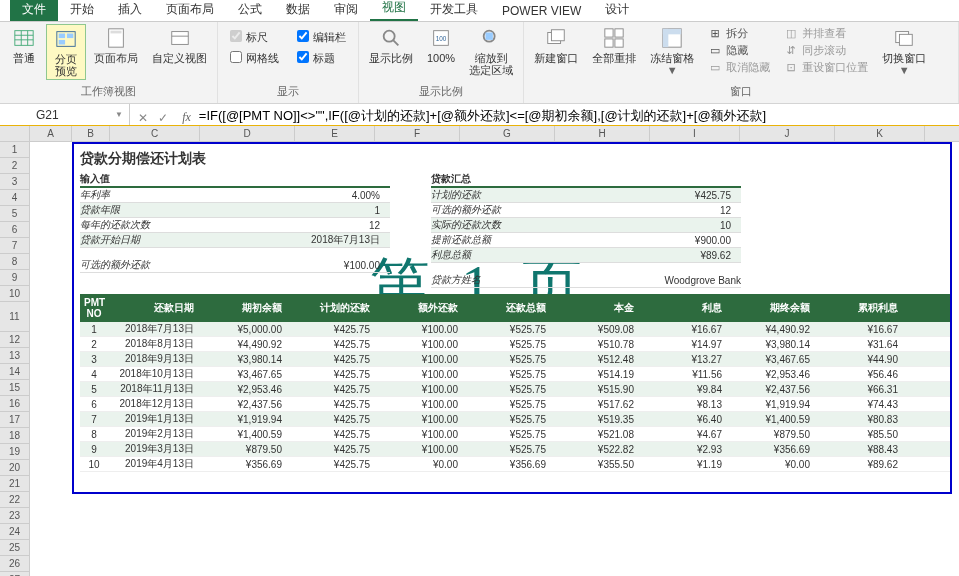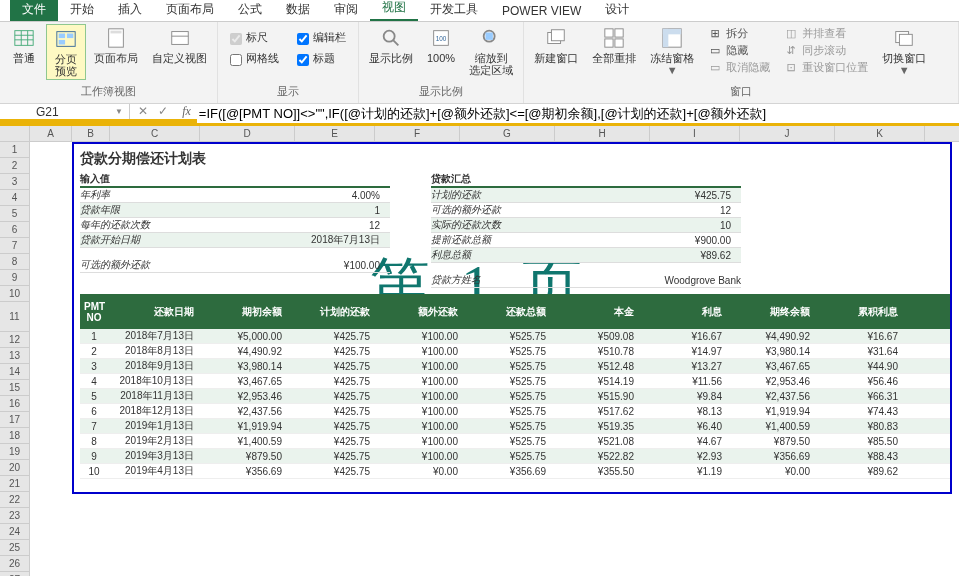--- a/index.html
+++ b/index.html
@@ -11,27 +11,27 @@
 .ribbon{display:flex;height:82px;background:#f3f3f3;border-bottom:1px solid #d4d4d4}
 .rgroup{display:flex;flex-direction:column;border-right:1px solid #e1e1e1;padding:2px 4px}
 .rgroup-body{display:flex;flex:1;align-items:flex-start;gap:2px}
 .rgroup-label{text-align:center;font-size:11px;color:#666;padding:2px 0}
 .rbtn{display:flex;flex-direction:column;align-items:center;padding:2px 6px;cursor:pointer;min-width:40px}
 .rbtn.sel{background:#fef9c3;border:1px solid #8fc78f}
 .ricon{width:24px;height:24px;margin-bottom:2px;display:flex;align-items:center;justify-content:center}
 .ricon svg{width:22px;height:22px}
 .rbtn span{font-size:11px;line-height:12px;text-align:center}
 .chk-col{display:flex;flex-direction:column;gap:6px;padding:6px 8px}
-.chk{display:flex;align-items:flex-end;gap:4px;font-size:11px}
+.chk{display:flex;align-items:flex-start;gap:4px;font-size:11px}
 .chk input{width:12px;height:12px}
 .small-col{display:flex;flex-direction:column;gap:2px;padding:2px 6px;font-size:11px}
 .small-row{display:flex;align-items:center;gap:4px;color:#555;cursor:pointer}
 .small-row.dis{color:#999}
 .sicn{width:14px;height:14px;display:inline-flex;align-items:center;justify-content:center}
-.fbar{display:flex;align-items:flex-start;height:22px;border-bottom:7px solid #eab308;font-size:12px}
+.fbar{display:flex;align-items:flex-end;height:22px;border-bottom:1px solid #eab308;font-size:12px}
 .namebox{width:100px;padding:2px 6px;border-right:1px solid #ccc;height:100%;display:flex;align-items:center;justify-content:space-between;margin-left:30px}
 .namebox .dd{color:#888;font-size:8px}
 .fx-btns{display:flex;gap:10px;padding:0 8px;color:#888}
 .fx-btns span{cursor:pointer}
 .fx-lbl{font-style:italic;color:#666;padding:0 6px;font-family:serif}
 .fbar-input{flex:1;border:none;outline:none;font-size:13px;padding:2px}
 .grid{display:flex;height:450px}
 .rowhdrs{width:30px;background:#e6e6e6;border-right:1px solid #ccc}
 .rowhdr{height:16px;text-align:center;font-size:10px;color:#555;border-bottom:1px solid #ccc;line-height:16px}
 .cols{flex:1;overflow:hidden}
@@ -43,21 +43,21 @@
 .content{position:absolute;left:50px;top:4px;width:870px}
 .title{font-size:14px;font-weight:bold;padding:4px 0}
 .section{font-size:10px}
 .shead{font-weight:bold;border-bottom:2px solid #2d6b3e}
 .srow{display:flex;border-bottom:1px solid #ddd;height:15px;align-items:center}
 .srow.alt{background:#eaf3ed}
 .lbl-i{width:200px;font-style:italic}
 .val{width:100px;text-align:right}
 .twocol{display:flex;gap:41px}
 .tbl{width:870px;font-size:10px;margin-top:6px}
-.tbl-h{display:flex;background:#2d6b3e;color:#fff;font-weight:bold;height:35px;align-items:center}
+.tbl-h{display:flex;background:#2d6b3e;color:#fff;font-weight:bold;height:28px;align-items:center}
 .tbl-h>div,.tbl-r>div{text-align:right;padding:0 4px}
 .tbl-r{display:flex;height:15px;align-items:center;border-bottom:1px solid #eee}
 .tbl-r.alt{background:#eaf3ed}
 .c-no{width:28px;text-align:center!important}
 .c-dt{width:90px}
 .c-n{width:88px}
 .rowhdr.tall{height:30px;line-height:30px}
 .colhdr.ca{width:42px}.colhdr.cb{width:38px}.colhdr.cc{width:90px}.colhdr.cd{width:95px}.colhdr.ce{width:80px}
 .colhdr.cf{width:85px}.colhdr.cg{width:95px}.colhdr.ch{width:95px}.colhdr.ci{width:90px}
 .colhdr.cj{width:95px}.colhdr.ck{width:90px}

